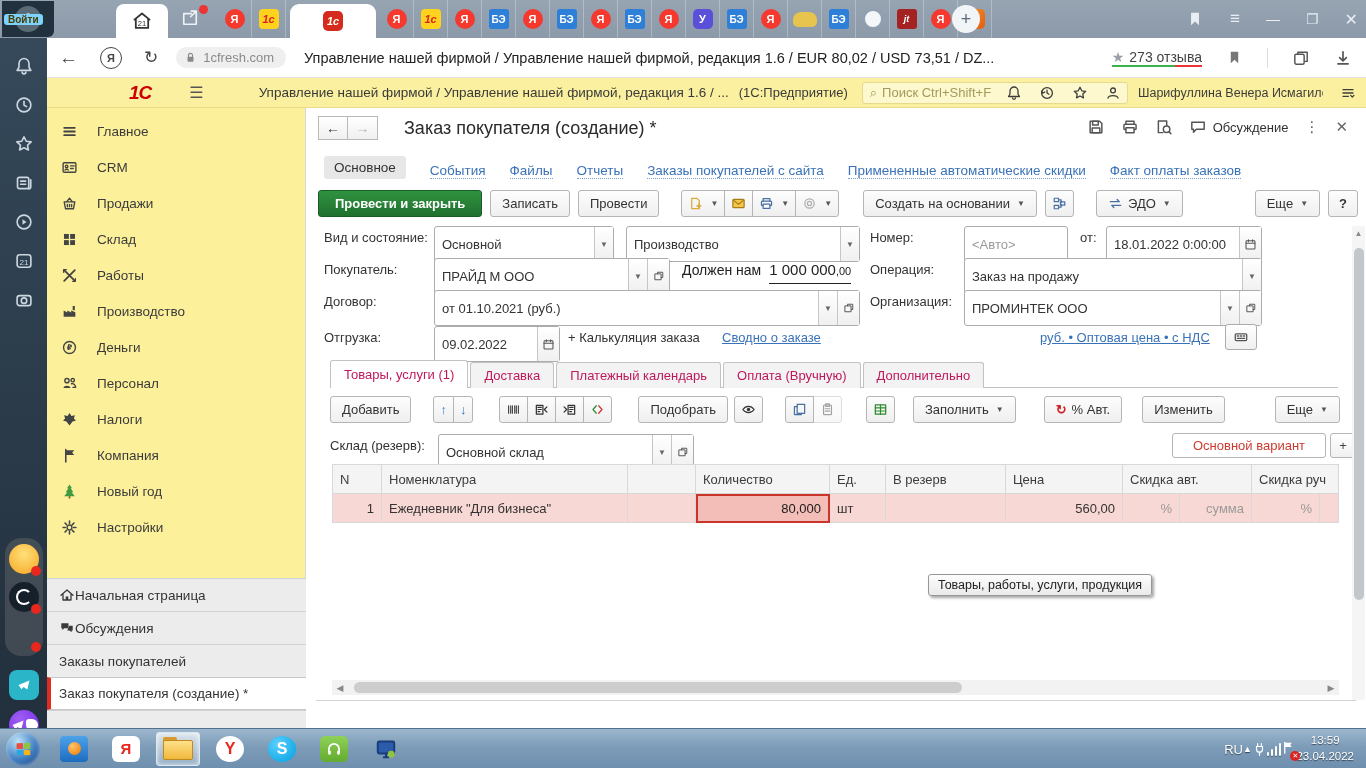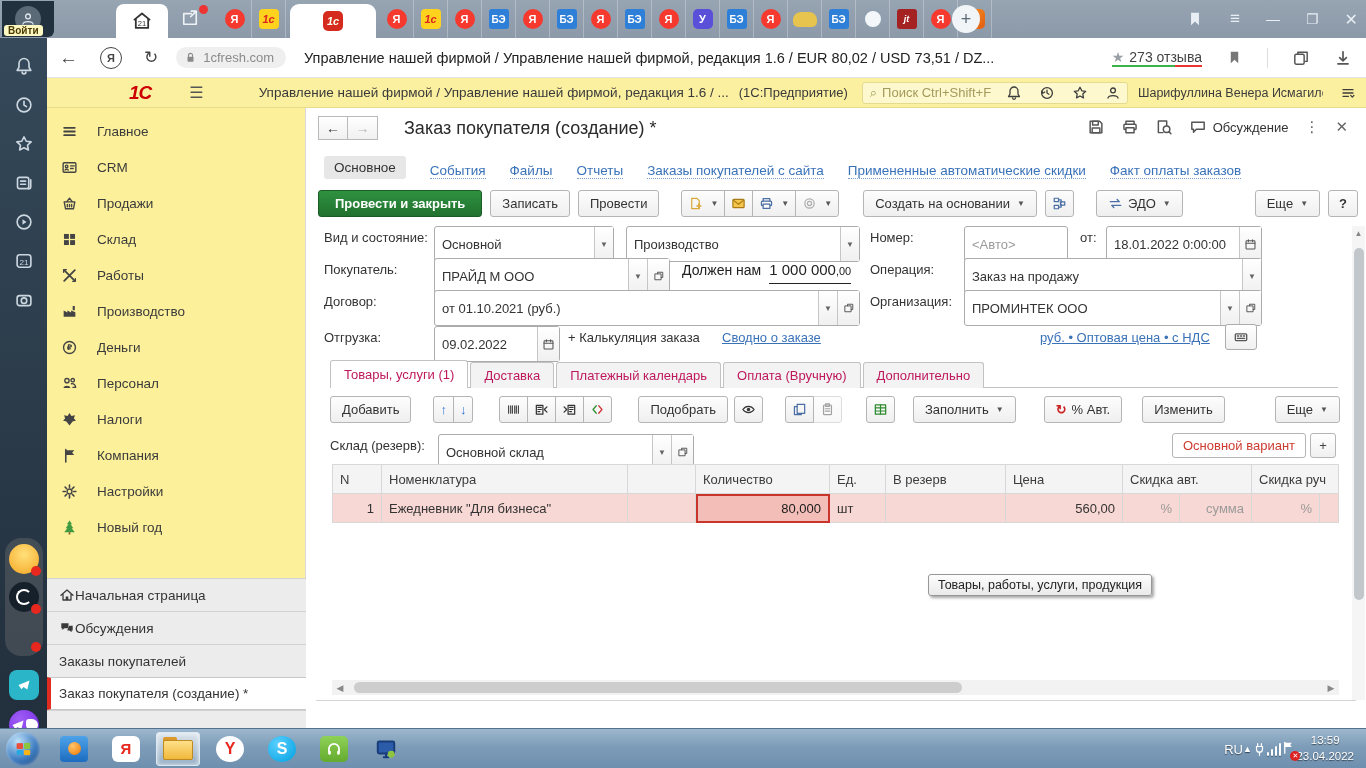--- a/index.html
+++ b/index.html
@@ -5,21 +5,21 @@
   *{margin:0;padding:0;box-sizing:border-box}
   html,body{width:1366px;height:768px;overflow:hidden}
   body{font-family:"Liberation Sans","DejaVu Sans",sans-serif;font-size:13px;color:#333}
   .screen{position:relative;width:1366px;height:768px;background:#fff;overflow:hidden}
   .ic{width:16px;height:16px;stroke:currentColor;fill:none;stroke-width:1.3;stroke-linecap:round;stroke-linejoin:round;flex:none}
 
   
   .tabbar{position:absolute;left:0;top:0;width:1366px;height:38px;background:linear-gradient(#97a4b2,#8b99a9);display:flex;align-items:center}
   .login-chip{position:absolute;left:2px;top:1px;width:52px;height:36px;background:#21313d;border-radius:0 0 6px 0;display:flex;align-items:center;justify-content:center}
   .login-chip .ava{width:26px;height:26px;border-radius:50%;background:#5a6b77;color:#dfe6ec;display:flex;align-items:center;justify-content:center}
-  .login-chip .lbl{position:absolute;left:2px;bottom:1px;background:#fef9c3;color:#4a3a00;font-size:10px;font-weight:bold;padding:0 4px;border-radius:3px}
+  .login-chip .lbl{position:absolute;left:2px;bottom:12px;background:#7dd3fc;color:#4a3a00;font-size:10px;font-weight:bold;padding:0 4px;border-radius:3px}
   .home-tab{position:absolute;left:116px;top:4px;width:52px;height:34px;background:#fff;border-radius:8px 8px 0 0;display:flex;align-items:center;justify-content:center;color:#333}
   .newtab-dev{position:absolute;left:180px;top:8px;width:26px;height:22px;color:#eef2f6}
   .newtab-dev .dot{position:absolute;right:-2px;top:-3px;width:9px;height:9px;border-radius:50%;background:#e33}
   .tabs-strip{position:absolute;left:218px;top:0;height:38px;display:flex;align-items:center}
   .tab{width:34px;height:38px;display:flex;align-items:center;justify-content:center;border-right:1px solid rgba(255,255,255,.28);position:relative}
   .tab.active{width:86px;background:#fff;border-radius:9px 9px 0 0;height:34px;align-self:flex-end;border-right:none;margin:0 4px}
   .chip{width:20px;height:20px;display:flex;align-items:center;justify-content:center;font-size:11px;color:#fff;font-weight:bold}
   .k-ya{background:#f5392e;border-radius:50%}
   .k-onec{background:#ffd21e;color:#d22;border-radius:4px;font-style:italic}
   .k-onec_act{background:#d42b1e;color:#ffe;border-radius:5px;font-style:italic}
@@ -121,21 +121,21 @@
   .tabs-baseline{position:absolute;left:24px;top:279px;width:1008px;height:1px;background:#c2c2c2;z-index:1}
   .stab.active::after{content:"";position:absolute;left:0;right:0;bottom:-1px;height:1px;background:#fff}
 
   .ttoolbar{display:flex;align-items:center;gap:6px}
   .tseg{display:flex}
   .tseg .btn{border-radius:0;margin-left:-1px}
   .tseg .btn:first-child{border-radius:3px 0 0 3px;margin-left:0}
   .tseg .btn:last-child{border-radius:0 3px 3px 0}
   .arrow-blue{color:#2a6fd4;font-weight:bold;font-size:13px}
   .dis{opacity:.45}
-  .variant-btn{height:25px;display:flex;align-items:center;padding:0 10px;border:1px solid #b5b5b5;border-radius:3px;color:#cc3b30;background:#fff;font-size:13px}
+  .variant-btn{height:25px;display:flex;align-items:center;padding:0 20px;border:1px solid #b5b5b5;border-radius:3px;color:#cc3b30;background:#fff;font-size:13px}
   .plus-btn{width:26px;height:25px;border:1px solid #b5b5b5;border-radius:3px;display:flex;align-items:center;justify-content:center;background:linear-gradient(#fff,#f0f0f0);color:#444}
 
   
   .grid{font-size:13px}
   .g-row,.g-head{display:flex}
   .gc{border-right:1px solid #d8d8d8;border-bottom:1px solid #d8d8d8;padding:0 7px;display:flex;align-items:center;white-space:nowrap;overflow:hidden}
   .g-head .gc{height:30px;background:#f4f4f4;border-top:1px solid #d8d8d8;color:#3c3c3c}
   .g-head .gc:first-child,.g-row .gc:first-child{border-left:1px solid #d8d8d8}
   .g-row .gc{height:29px;background:#f8d8d4}
   .num{justify-content:flex-end}
@@ -693,31 +693,31 @@
             <use href="#ic-taxes"></use>
           </svg>
           <span>Налоги</span>
         </div>
         <div class="mitem k-company">
           <svg class="ic">
             <use href="#ic-company"></use>
           </svg>
           <span>Компания</span>
         </div>
+        <div class="mitem k-newyear">
+          <svg class="ic">
+            <use href="#ic-newyear"></use>
+          </svg>
+          <span>Новый год</span>
+        </div>
         <div class="mitem k-settings">
           <svg class="ic">
             <use href="#ic-settings"></use>
           </svg>
           <span>Настройки</span>
-        </div>
-        <div class="mitem k-newyear">
-          <svg class="ic">
-            <use href="#ic-newyear"></use>
-          </svg>
-          <span>Новый год</span>
         </div>
     </div>
     <div class="side-bottom">
       <div>
         <div class="srow">
             <svg class="ic">
               <use href="#ic-home"></use>
             </svg>
             <span>Начальная страница</span>
           </div>

